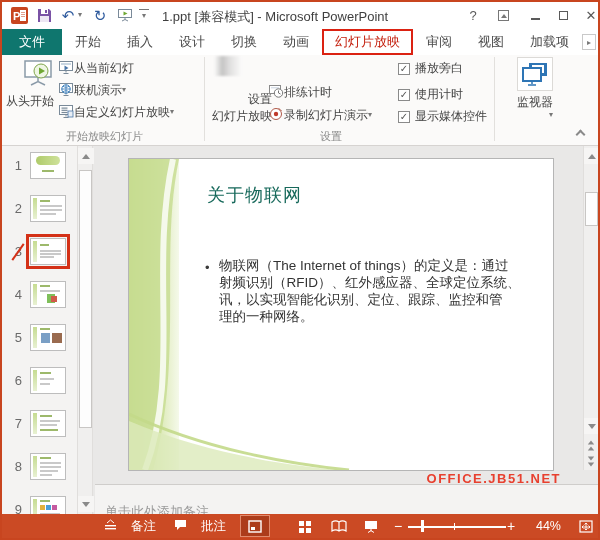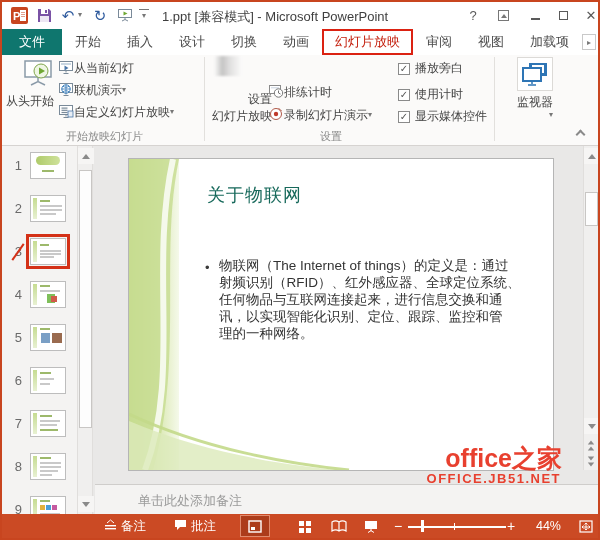--- a/index.html
+++ b/index.html
@@ -60,27 +60,27 @@
   .sthumb{position:absolute;left:1px;width:13px;background:#FDFDFD;border:1px solid #C8C6C4;}
   .dblarrow{position:absolute;left:2px;width:12px;height:14px;display:flex;flex-direction:column;align-items:center;justify-content:center;gap:1px;}
   .dblarrow .tri-up,.dblarrow .tri-dn{transform:scale(.8);}
 
   .slide{position:absolute;left:126px;top:12px;width:426px;height:313px;background:#fff;border:1px solid #B5B5B5;overflow:hidden;}
   .slide-title{position:absolute;left:78px;top:24px;font-size:18px;letter-spacing:1px;color:#17695B;}
   .bullet{position:absolute;left:76px;top:101px;font-size:13px;color:#3a3a3a;}
   .bodytext{position:absolute;left:90px;top:98px;font-size:13.5px;line-height:17px;color:#333;white-space:nowrap;}
   .notes-sep{position:absolute;left:93px;top:338px;right:0;height:1px;background:#CFCDCB;}
   .notespane{position:absolute;left:93px;top:339px;right:0;height:29px;background:#F4F3F2;}
-  .notes-ph{position:absolute;left:10px;top:7px;font-size:13px;color:#9a9a9a;margin-left:33px;}
+  .notes-ph{position:absolute;left:10px;top:18px;font-size:13px;color:#9a9a9a;}
   .wm1{position:absolute;right:36px;top:296px;font-size:25px;font-weight:bold;color:#E8402F;letter-spacing:0px;z-index:8;white-space:nowrap;}
   .wm2{position:absolute;right:37px;top:325px;font-size:13px;font-weight:bold;color:#E8402F;letter-spacing:1.5px;z-index:8;white-space:nowrap;}
 
   
   .statusbar{position:absolute;left:2px;top:514px;right:2px;height:24px;background:#CB4A24;color:#fff;}
-  .sb-item{position:absolute;top:0;height:24px;display:flex;align-items:center;gap:4px;font-size:12.5px;color:#fff;}
+  .sb-item{position:absolute;top:0;height:24px;display:flex;align-items:center;gap:14px;font-size:12.5px;color:#fff;}
   .sb-viewbtn{position:absolute;top:1px;height:22px;width:30px;display:flex;align-items:center;justify-content:center;}
   .sb-viewbtn.pressed{background:#AC3C1B;border:1px solid #E08A6D;}
   .ztrack{position:absolute;left:406px;top:12px;width:98px;height:1.5px;background:#fff;}
   .zthumb{position:absolute;left:419px;top:6px;width:3px;height:12px;background:#fff;}
   .ztick{position:absolute;left:452px;top:9px;width:1px;height:7px;background:#fff;}
   .zminus{position:absolute;left:392px;top:0;height:24px;display:flex;align-items:center;font-size:14px;}
   .zplus{position:absolute;left:505px;top:0;height:24px;display:flex;align-items:center;font-size:14px;}
   .zpct{position:absolute;left:521px;top:0;height:24px;width:38px;display:flex;align-items:center;justify-content:flex-end;font-size:12.5px;}
 </style>
 </head>
@@ -383,27 +383,25 @@
         <path d="M50,0 C30,95 55,200 24,311 L0,311 L0,0 Z" fill="#C8DD93" opacity="0.85"></path>
         <path d="M44,0 C20,110 52,215 16,311" stroke="#ffffff" stroke-width="6" fill="none" opacity="0.8"></path>
         <path d="M0,262 C70,292 150,306 212,311 L0,311 Z" fill="#DCEABA" opacity="0.8"></path>
         <path d="M0,255 C75,290 160,305 220,311" stroke="#C3D98A" stroke-width="3" fill="none" opacity="0.9"></path>
       </svg>
       <div class="slide-title">关于物联网</div>
       <div class="bullet">•</div>
       <div class="bodytext">
         <div>物联网（The Internet of things）的定义是：通过</div>
         <div>射频识别（RFID）、红外感应器、全球定位系统、</div>
-        <div>任何物品与互联网连接起来，进行信息交换和通</div>
         <div>讯，以实现智能化识别、定位、跟踪、监控和管</div>
         <div>理的一种网络。</div>
       </div>
     </div>
 
-    <div class="wm1">office之家</div>
     <div class="wm2">OFFICE.JB51.NET</div>
 
     <div class="notes-sep"></div>
     <div class="notespane">
       <div class="notes-ph">单击此处添加备注</div>
     </div>
 
     <div class="vscroll" style="left:581px;height:324px;">
       <div class="sbtn" style="top:2px;">
           <span class="tri-up"></span>

